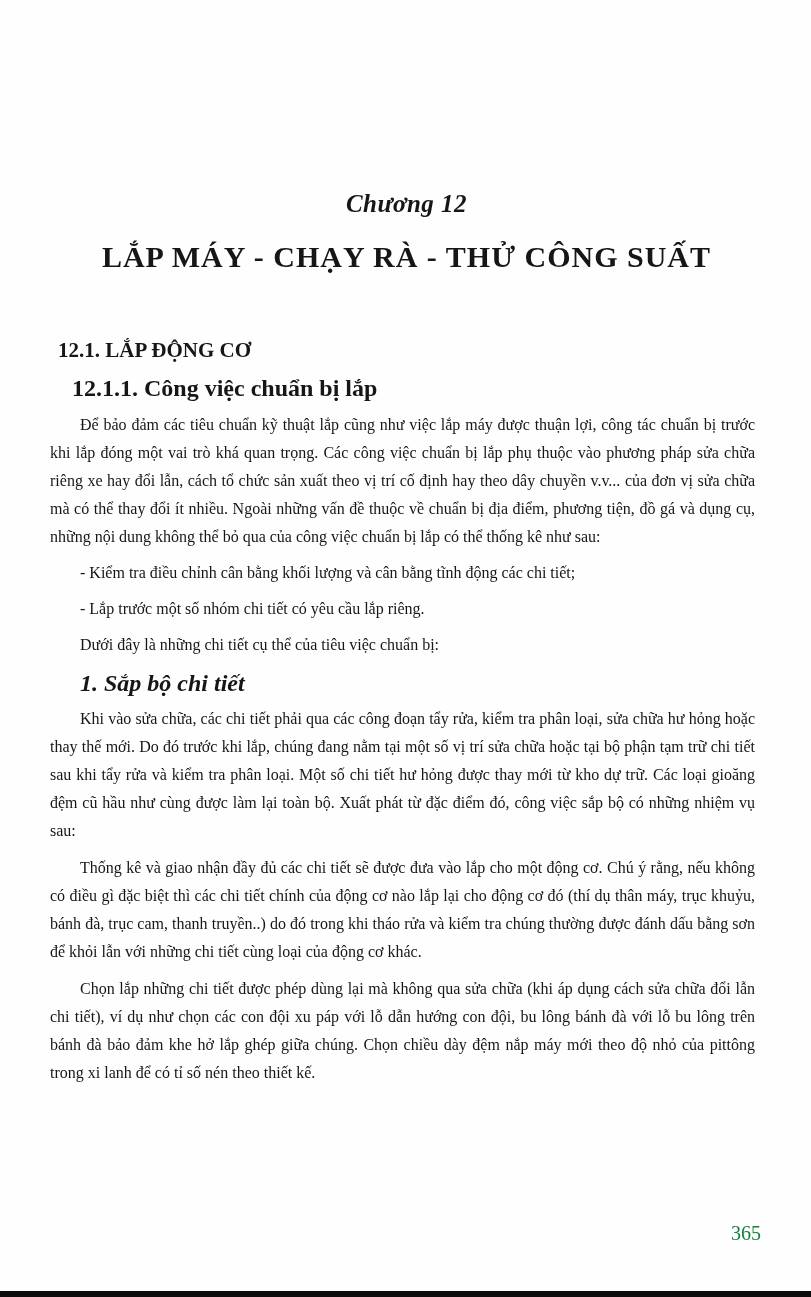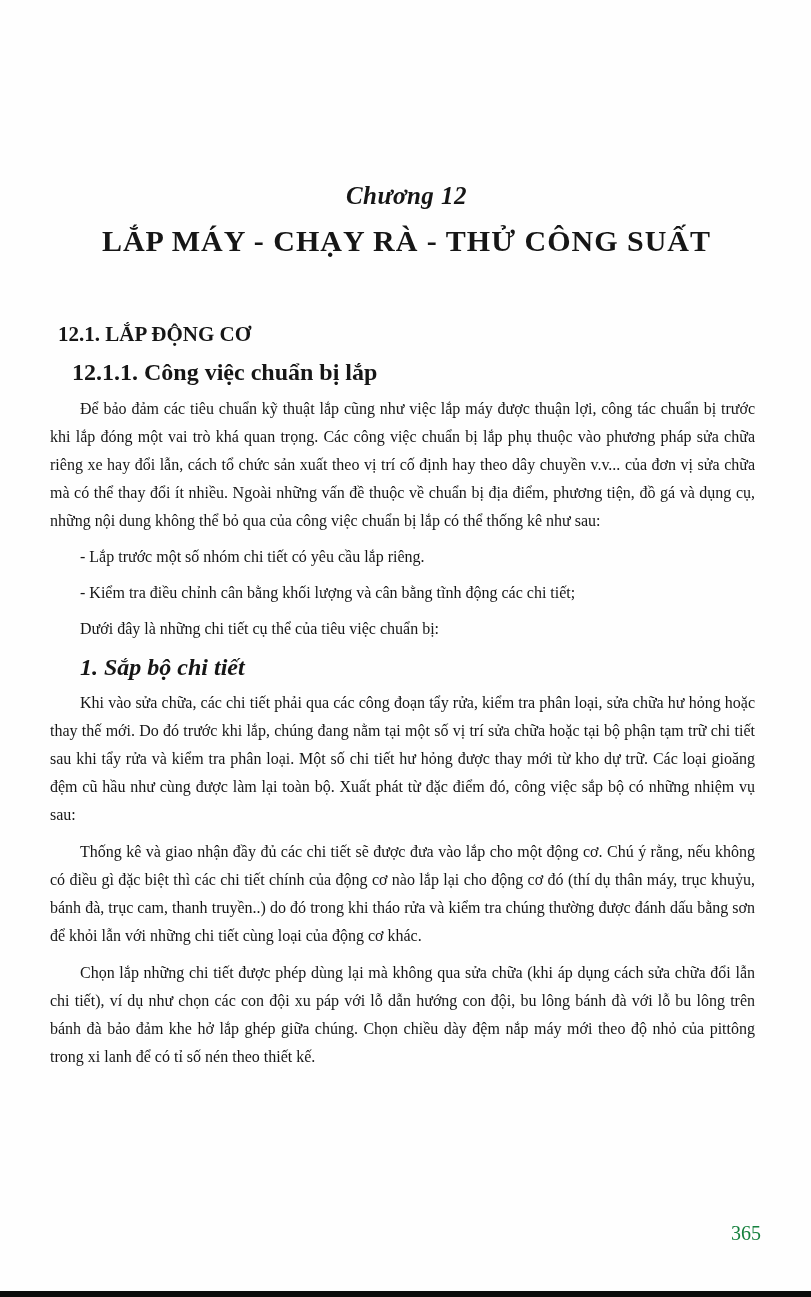--- a/index.html
+++ b/index.html
@@ -8,34 +8,34 @@
     width: 811px;
     height: 1297px;
     margin: 0 auto;
     background: #fefefe;
     font-family: "Liberation Serif", "DejaVu Serif", serif;
     color: #161616;
     overflow: hidden;
     box-sizing: border-box;
   }
   .content {
-    padding: 0 48px 0 50px;
+    padding: 8px 48px 0 50px;
     box-sizing: border-box;
   }
   .chapter-label {
     padding-top: 182px;
     text-align: center;
     font-size: 25px;
     line-height: 28px;
     font-weight: bold;
     font-style: italic;
     letter-spacing: 0.5px;
   }
   .chapter-title {
-    margin-top: 12px;
+    margin-top: 20px;
     text-align: center;
     font-size: 30px;
     line-height: 38px;
     font-weight: bold;
     letter-spacing: 1px;
     white-space: nowrap;
   }
   .section-heading {
     margin-top: 62px;
     margin-left: 8px;
@@ -93,23 +93,23 @@
 
     <div class="chapter-title">LẮP MÁY - CHẠY RÀ - THỬ CÔNG SUẤT</div>
 
     <div class="section-heading">12.1. LẮP ĐỘNG CƠ</div>
 
     <div class="subsection-heading">12.1.1. Công việc chuẩn bị lắp</div>
 
     <p class="body first">Để bảo đảm các tiêu chuẩn kỹ thuật lắp cũng như việc lắp máy được thuận lợi, công tác chuẩn bị trước khi lắp đóng một vai trò khá quan trọng. Các công việc chuẩn bị lắp phụ thuộc vào phương pháp sửa chữa riêng xe hay đổi lẫn, cách tổ chức sản xuất theo vị trí cố định hay theo dây chuyền v.v... của đơn vị sửa chữa mà có thể thay đổi ít nhiều. Ngoài những vấn đề thuộc về chuẩn bị địa điểm, phương tiện, đồ gá và dụng cụ, những nội dung không thể bỏ qua của công việc chuẩn bị lắp có thể thống kê như sau:</p>
 
 
+    <p class="body bullet">- Kiểm tra điều chỉnh cân bằng khối lượng và cân bằng tĩnh động các chi tiết;</p>
+
     <p class="body bullet">- Lắp trước một số nhóm chi tiết có yêu cầu lắp riêng.</p>
-
-    <p class="body bullet">- Kiểm tra điều chỉnh cân bằng khối lượng và cân bằng tĩnh động các chi tiết;</p>
 
     <p class="body bullet">Dưới đây là những chi tiết cụ thể của tiêu việc chuẩn bị:</p>
 
     <div class="item-heading">1. Sắp bộ chi tiết</div>
 
     <p class="body">Khi vào sửa chữa, các chi tiết phải qua các công đoạn tẩy rửa, kiểm tra phân loại, sửa chữa hư hỏng hoặc thay thế mới. Do đó trước khi lắp, chúng đang nằm tại một số vị trí sửa chữa hoặc tại bộ phận tạm trữ chi tiết sau khi tẩy rửa và kiểm tra phân loại. Một số chi tiết hư hỏng được thay mới từ kho dự trữ. Các loại gioăng đệm cũ hầu như cùng được làm lại toàn bộ. Xuất phát từ đặc điểm đó, công việc sắp bộ có những nhiệm vụ sau:</p>
 
     <p class="body">Thống kê và giao nhận đầy đủ các chi tiết sẽ được đưa vào lắp cho một động cơ. Chú ý rằng, nếu không có điều gì đặc biệt thì các chi tiết chính của động cơ nào lắp lại cho động cơ đó (thí dụ thân máy, trục khuỷu, bánh đà, trục cam, thanh truyền..) do đó trong khi tháo rửa và kiểm tra chúng thường được đánh dấu bằng sơn để khỏi lẫn với những chi tiết cùng loại của động cơ khác.</p>
 
     <p class="body">Chọn lắp những chi tiết được phép dùng lại mà không qua sửa chữa (khi áp dụng cách sửa chữa đổi lẫn chi tiết), ví dụ như chọn các con đội xu páp với lỗ dẫn hướng con đội, bu lông bánh đà với lỗ bu lông trên bánh đà bảo đảm khe hở lắp ghép giữa chúng. Chọn chiều dày đệm nắp máy mới theo độ nhỏ của pittông trong xi lanh để có tỉ số nén theo thiết kế.</p>

